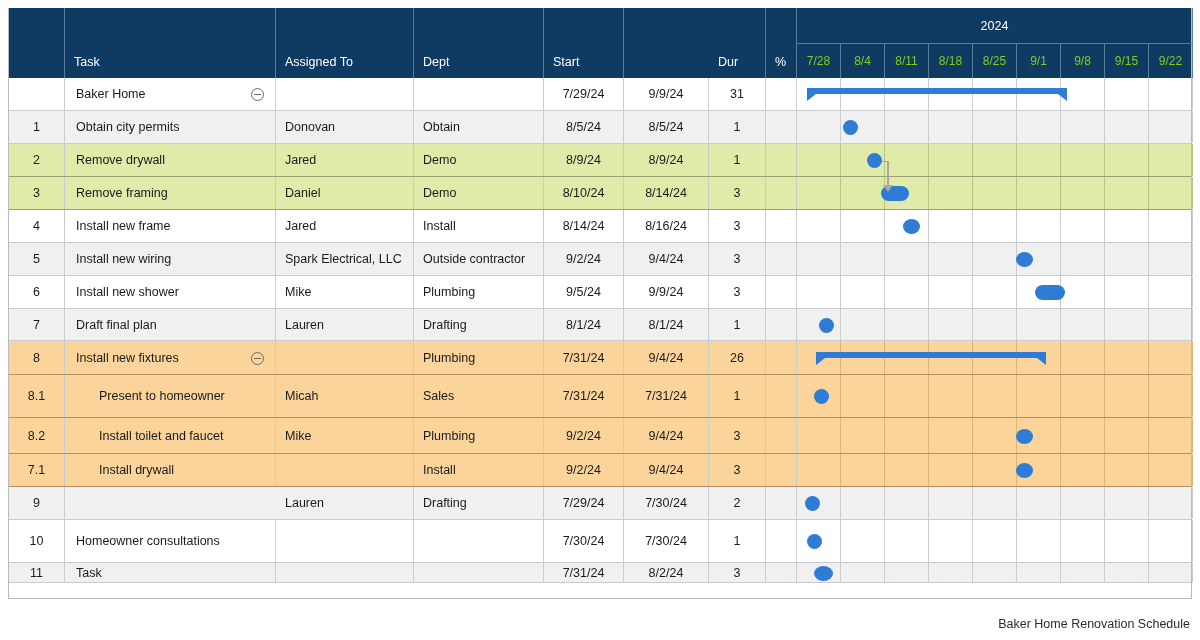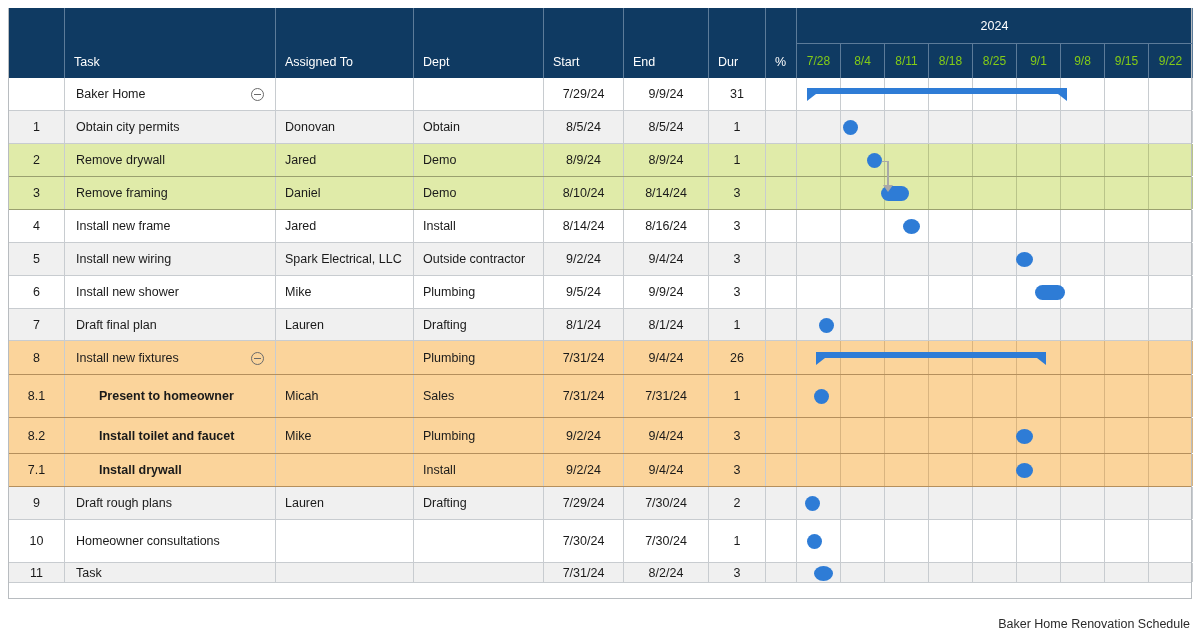--- a/index.html
+++ b/index.html
@@ -87,21 +87,21 @@
     font-size: 12.5px;
     color: #1a1a1a;
     display: flex;
     align-items: center;
     padding: 0 9px;
     overflow: hidden;
     white-space: nowrap;
   }
   .cell.ctr { justify-content: center; padding: 0 3px; }
   .cell.tl  { padding-left: 11px; }
-  .cell.tl.ind1 { padding-left: 34px; font-weight: bold; }
+  .cell.tl.ind1 { padding-left: 34px; }
 
   .collapse-icon {
     position: absolute;
     right: 11px; top: 50%;
     margin-top: -6px;
     width: 13px; height: 13px;
     border: 1px solid #6a6a6a;
     border-radius: 50%;
   }
   .collapse-icon::before {
@@ -199,23 +199,20 @@
         <span>Task</span>
       </div>
       <div class="hdr-cell" style="left:267px;width:138px;">
         <span>Assigned To</span>
       </div>
       <div class="hdr-cell" style="left:405px;width:130px;">
         <span>Dept</span>
       </div>
       <div class="hdr-cell" style="left:535px;width:80px;">
         <span>Start</span>
-      </div>
-      <div class="hdr-cell" style="left:615px;width:85px;">
-        <span>End</span>
       </div>
       <div class="hdr-cell" style="left:700px;width:57px;text-decoration:underline;">
         <span>Dur</span>
       </div>
       <div class="hdr-cell" style="left:757px;width:31px;">
         <span>%</span>
       </div>
       <div class="year-band" style="left:788px;top:0;width:396px;height:36px;">2024</div>
       <div id="week-cells">
           <div class="wk-cell" style="left: 788px; width: 44px;">7/28</div>
@@ -498,21 +495,20 @@
             <div class="tl-col" style="left: 176px; width: 44px;"></div>
             <div class="tl-col" style="left: 220px; width: 44px;"></div>
             <div class="tl-col" style="left: 264px; width: 44px;"></div>
             <div class="tl-col" style="left: 308px; width: 44px;"></div>
             <div class="tl-col" style="left: 352px; width: 44px;"></div>
             <div class="bar dot" style="left: 219px; width: 17px;"></div>
           </div>
         </div>
         <div class="row rw-gray" style="height: 33px;">
           <div class="cell ctr" style="left: 0px; width: 56px;">9</div>
-          <div class="cell tl" style="left: 56px; width: 211px;">Draft rough plans</div>
           <div class="cell " style="left: 267px; width: 138px;">Lauren</div>
           <div class="cell " style="left: 405px; width: 130px;">Drafting</div>
           <div class="cell ctr" style="left: 535px; width: 80px;">7/29/24</div>
           <div class="cell ctr" style="left: 615px; width: 85px;">7/30/24</div>
           <div class="cell ctr" style="left: 700px; width: 57px;">2</div>
           <div class="cell ctr" style="left: 757px; width: 31px;"></div>
           <div class="tl-area" style="left: 788px; width: 396px;">
             <div class="tl-col" style="left: 0px; width: 44px;"></div>
             <div class="tl-col" style="left: 44px; width: 44px;"></div>
             <div class="tl-col" style="left: 88px; width: 44px;"></div>

